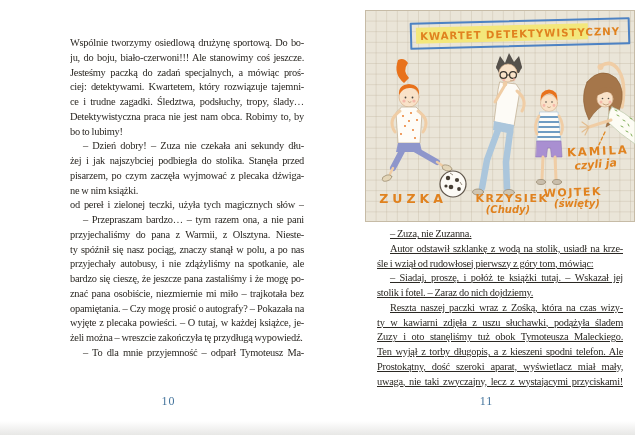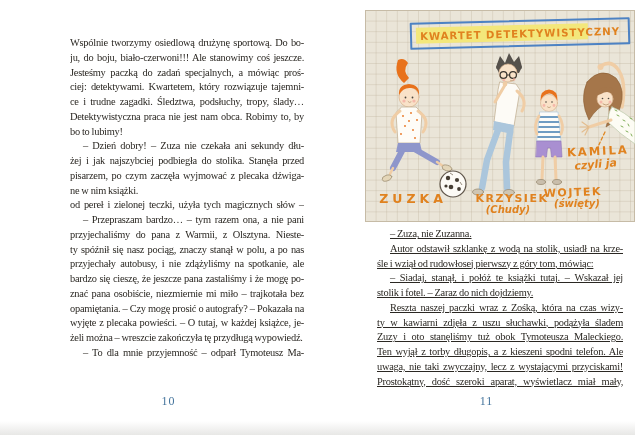--- a/index.html
+++ b/index.html
@@ -206,25 +206,25 @@
       <text x="212" y="197" text-anchor="middle" class="hand-italic" font-size="10">(święty)</text>
       <text x="233" y="145" text-anchor="middle" class="hand" font-size="11.5" letter-spacing="2" transform="rotate(-3 233 145)">KAMILA</text>
       <text x="231" y="158" text-anchor="middle" class="hand-italic" font-size="11" transform="rotate(-5 231 158)">czyli ja</text>
     </g>
   </svg>
 
   <div id="right-text" class="textcol">
       <div class="tline ind last">– Zuza, nie Zuzanna.</div>
       <div class="tline ind">Autor odstawił szklankę z wodą na stolik, usiadł na krze-</div>
       <div class="tline last">śle i wziął od rudowłosej pierwszy z góry tom, mówiąc:</div>
-      <div class="tline ind">– Siadaj, stanął, i połóż te książki tutaj. – Wskazał jej</div>
+      <div class="tline ind">– Siadaj, proszę, i połóż te książki tutaj. – Wskazał jej</div>
       <div class="tline last">stolik i fotel. – Zaraz do nich dojdziemy.</div>
       <div class="tline ind">Reszta naszej paczki wraz z Zośką, która na czas wizy-</div>
       <div class="tline">ty w kawiarni zdjęła z uszu słuchawki, podążyła śladem</div>
       <div class="tline">Zuzy i oto stanęliśmy tuż obok Tymoteusza Maleckiego.</div>
       <div class="tline">Ten wyjął z torby długopis, a z kieszeni spodni telefon. Ale</div>
+      <div class="tline">Prostokątny, dość szeroki aparat, wyświetlacz miał mały,</div>
       <div class="tline">uwaga, nie taki zwyczajny, lecz z wystającymi przyciskami!</div>
-      <div class="tline">Prostokątny, dość szeroki aparat, wyświetlacz miał mały,</div>
     </div>
   <div id="pagenum-right" class="pagenum">11</div>
 </div>
 
 <div id="bottom-shadow"></div>
 
 </body></html>

